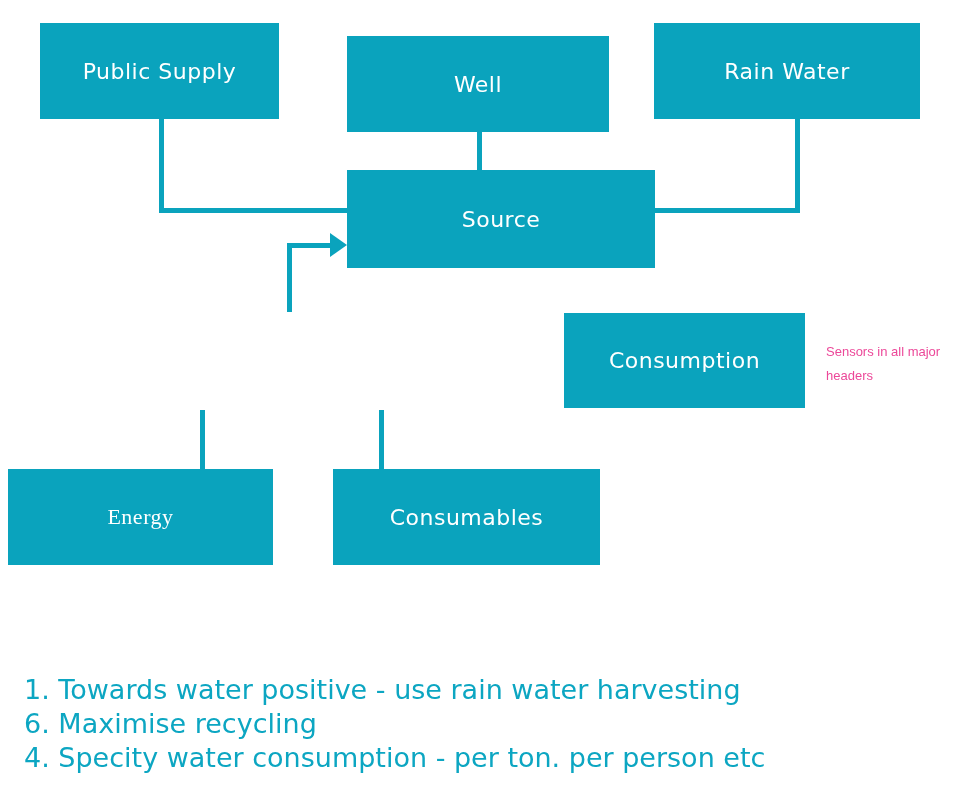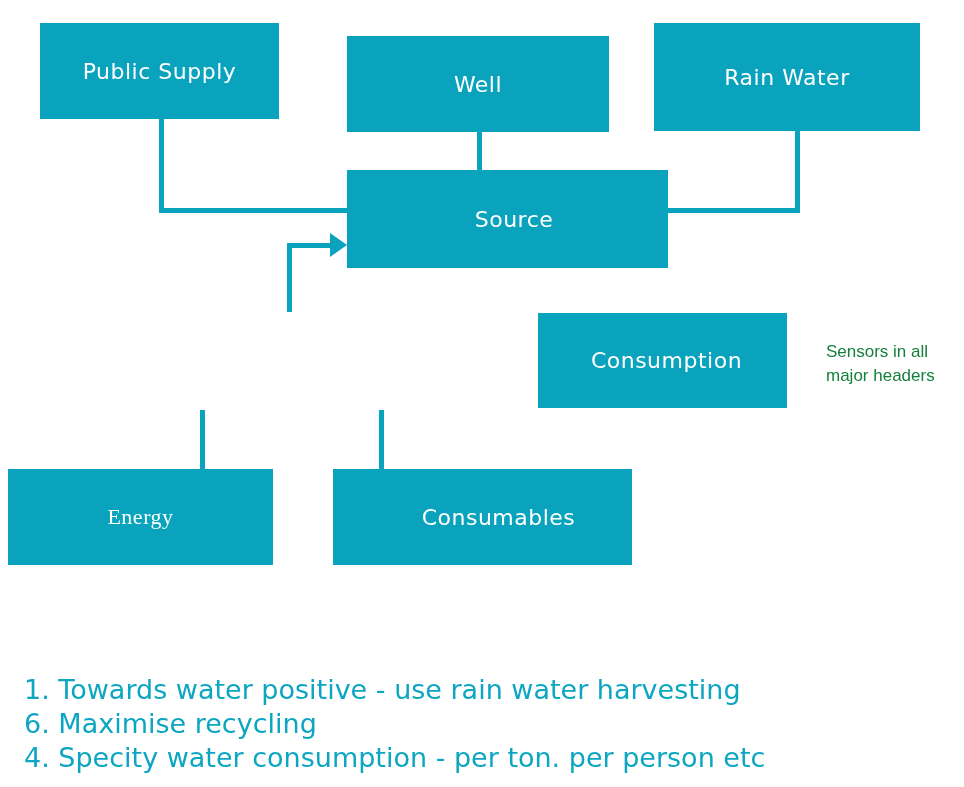--- a/index.html
+++ b/index.html
@@ -36,44 +36,44 @@
     height: 0;
     border-top: 12px solid transparent;
     border-bottom: 12px solid transparent;
     border-left: 17px solid #0aa3bd;
   }
   .annotation {
     position: absolute;
     left: 826px;
     top: 340px;
     width: 138px;
-    color: #15803d;
+    color: #ec4899;
     font-family: "Liberation Sans", sans-serif;
-    font-size: 17px;
+    font-size: 13px;
     line-height: 24px;
   }
   .notes {
     position: absolute;
     left: 24px;
     top: 637px;
     color: #0ca6c2;
     font-size: 27px;
     line-height: 34px;
     white-space: nowrap;
     margin-top: 36px;
   }
   
   .n-public-supply { left: 40px;  top: 23px;  width: 239px; height: 96px; }
   .n-well          { left: 347px; top: 36px;  width: 262px; height: 96px; }
-  .n-rain-water    { left: 654px; top: 23px;  width: 266px; height: 108px; align-items: center; }
-  .n-source        { left: 347px; top: 170px; width: 308px; height: 98px; padding-left: 13px; }
+  .n-rain-water    { left: 654px; top: 23px;  width: 266px; height: 96px; align-items: center; }
+  .n-source        { left: 347px; top: 170px; width: 308px; height: 98px; }
   .n-treatment     { left: 157px; top: 312px; width: 263px; height: 98px; }
-  .n-consumption   { left: 538px; top: 313px; width: 241px; height: 95px; padding-left: 8px; }
+  .n-consumption   { left: 564px; top: 313px; width: 241px; height: 95px; }
   .n-energy        { left: 8px;   top: 469px; width: 265px; height: 96px; font-family: Liberation Serif, serif; }
-  .n-consumables   { left: 333px; top: 469px; width: 267px; height: 96px; padding-left: 32px; }
+  .n-consumables   { left: 333px; top: 469px; width: 267px; height: 96px; }
   
   .c-ps-vert    { left: 159px; top: 119px; width: 5px;   height: 94px; }
   .c-ps-horiz   { left: 159px; top: 208px; width: 188px; height: 5px; }
   .c-well-vert  { left: 477px; top: 119px; width: 5px;   height: 51px; }
   .c-rw-vert    { left: 795px; top: 119px; width: 5px;   height: 94px; }
   .c-rw-horiz   { left: 609px; top: 208px; width: 191px; height: 5px; }
   .c-arrow-vert { left: 287px; top: 243px; width: 5px;   height: 69px; }
   .c-arrow-horiz{ left: 287px; top: 243px; width: 45px;  height: 5px; }
   .c-arrow-head { left: 330px; top: 233px; }
   .c-t-energy   { left: 200px; top: 410px; width: 5px;   height: 59px; }

